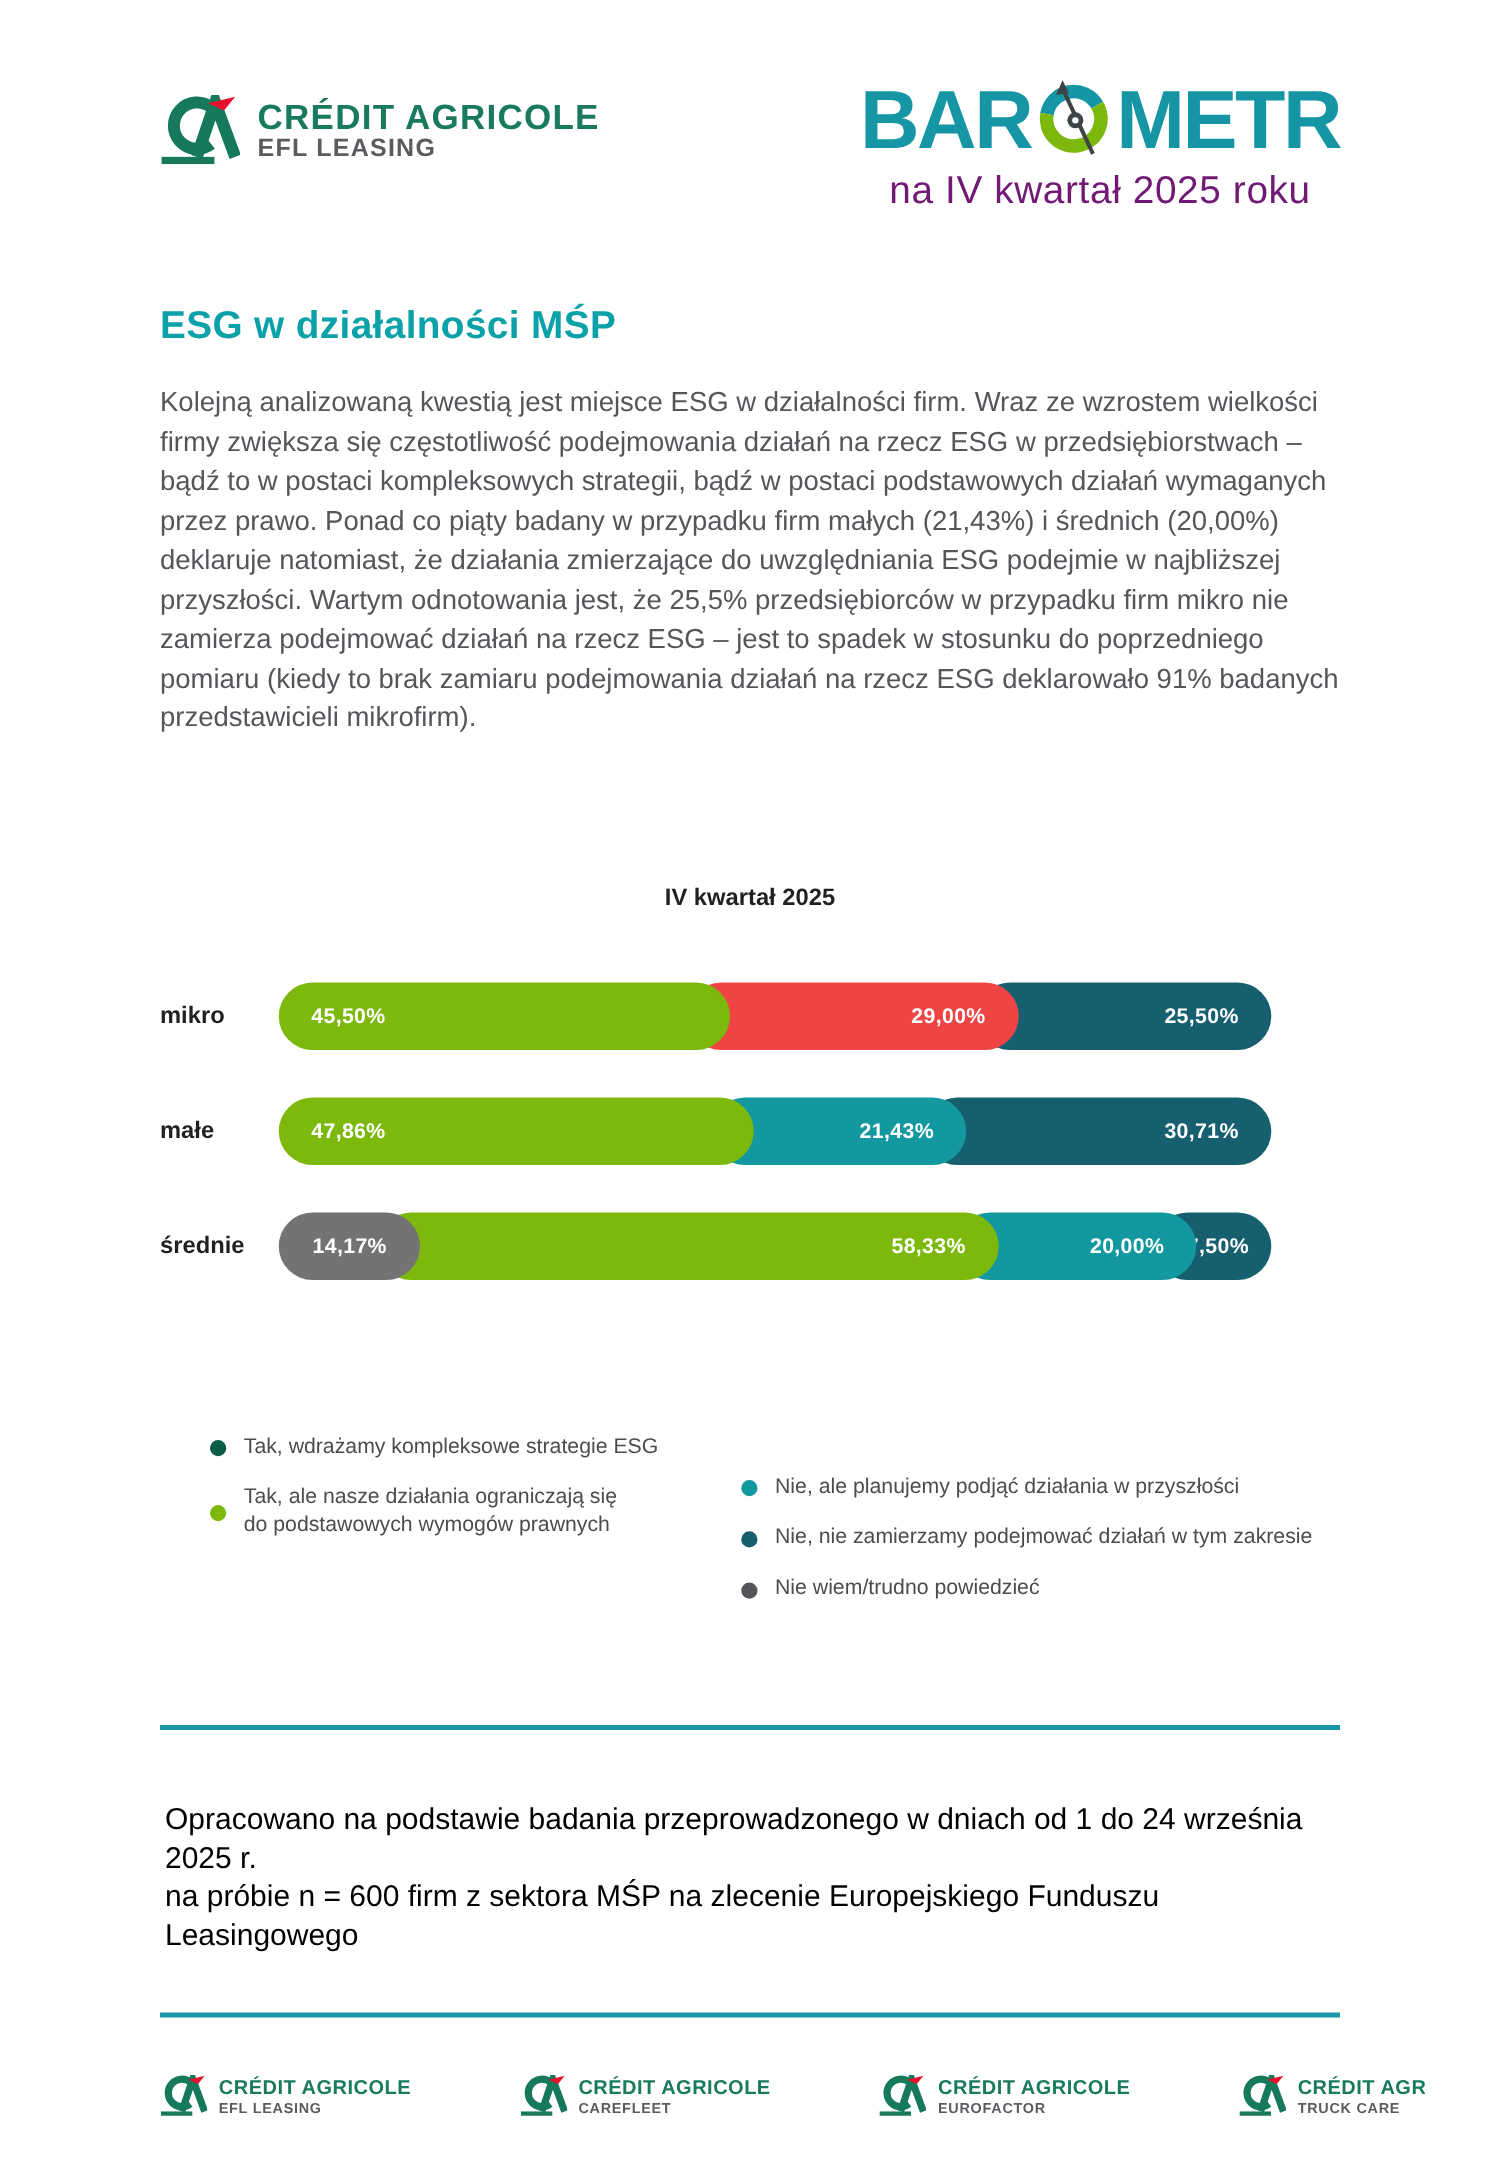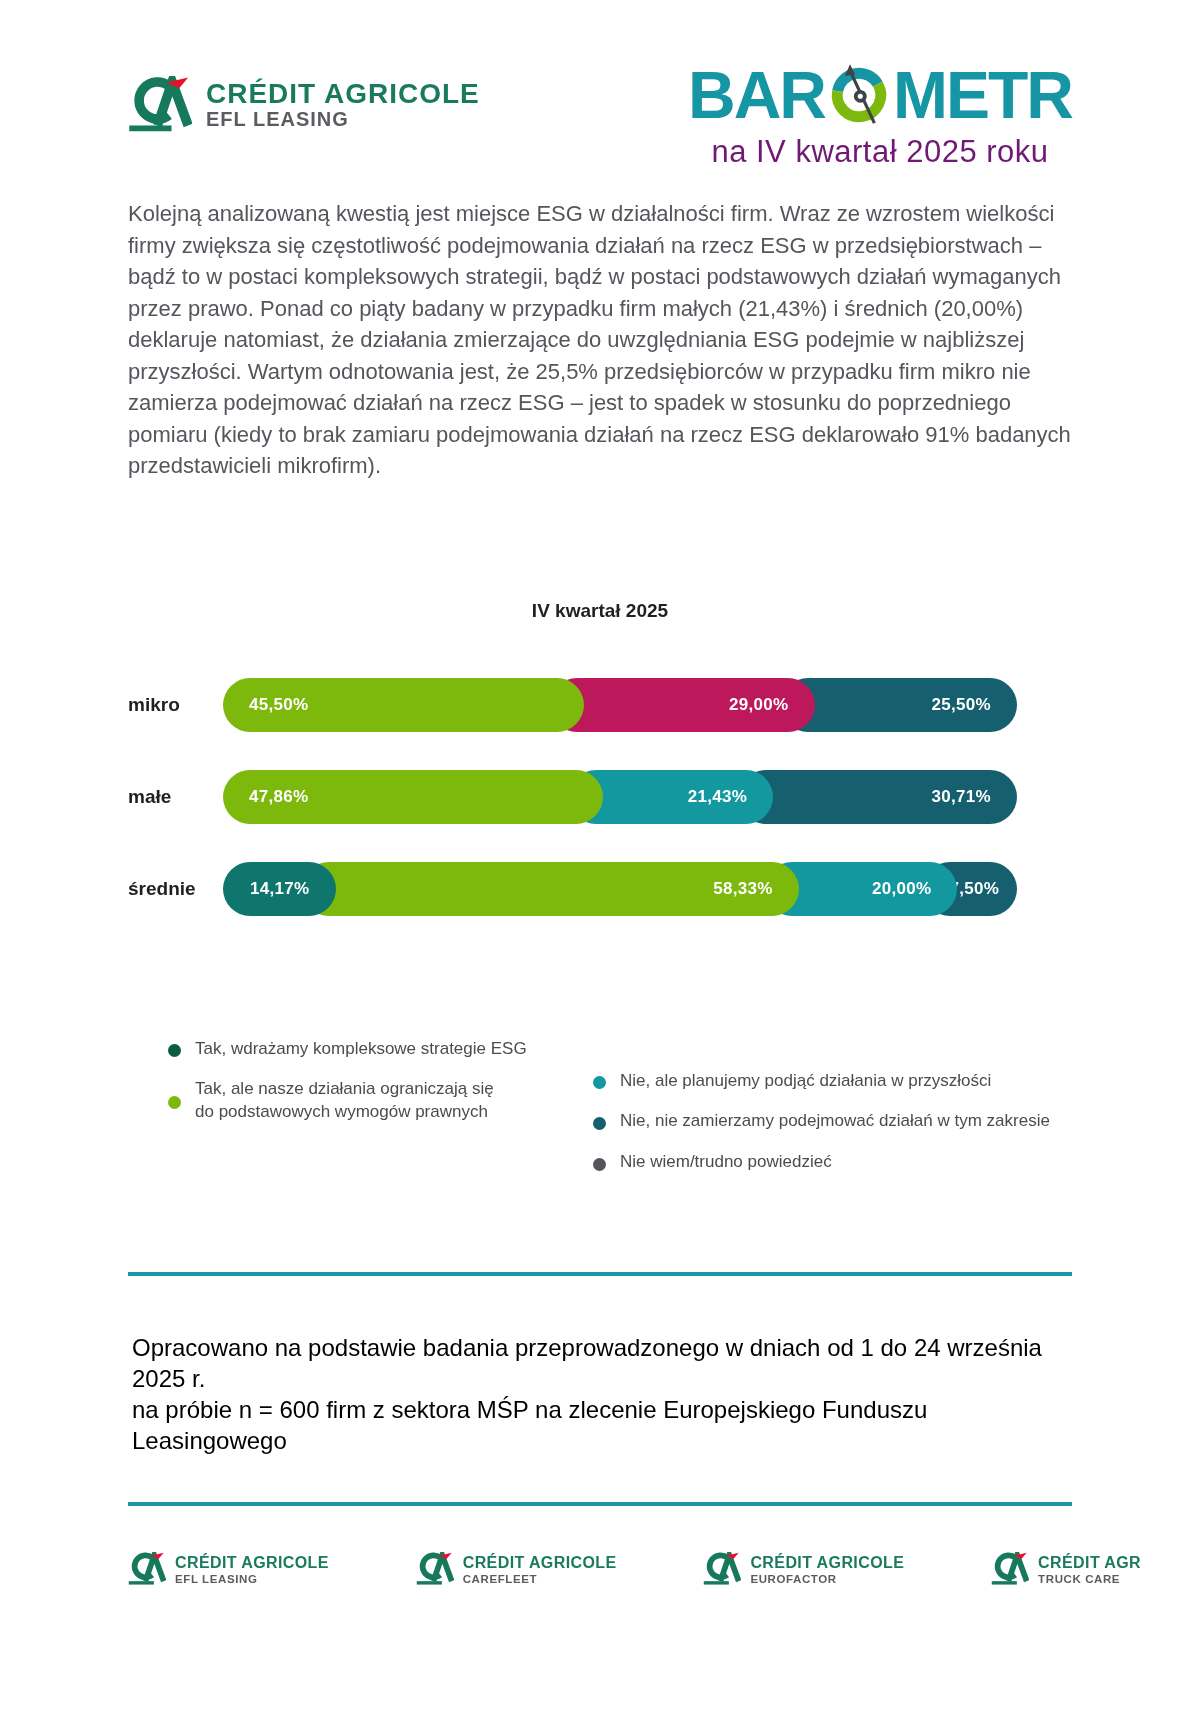--- a/index.html
+++ b/index.html
@@ -100,31 +100,32 @@
         <span>BAR</span>
         <svg class="compass">
             <use href="#compass-o"></use>
           </svg>
         <span>METR</span>
       </div>
       <div class="barometr-sub">na IV kwartał 2025 roku</div>
     </div>
   </div>
 
+  <h1 class="article-title">ESG w działalności MŚP</h1>
   <p class="article-body">Kolejną analizowaną kwestią jest miejsce ESG w działalności firm. Wraz ze wzrostem wielkości firmy zwiększa się częstotliwość podejmowania działań na rzecz ESG w przedsiębiorstwach – bądź to w postaci kompleksowych strategii, bądź w postaci podstawowych działań wymaganych przez prawo. Ponad co piąty badany w przypadku firm małych (21,43%) i średnich (20,00%) deklaruje natomiast, że działania zmierzające do uwzględniania ESG podejmie w najbliższej przyszłości. Wartym odnotowania jest, że 25,5% przedsiębiorców w przypadku firm mikro nie zamierza podejmować działań na rzecz ESG – jest to spadek w stosunku do poprzedniego pomiaru (kiedy to brak zamiaru podejmowania działań na rzecz ESG deklarowało 91% badanych przedstawicieli mikrofirm).</p>
 
   <div class="chart-title">IV kwartał 2025</div>
   <div class="bar-rows">
       <div class="bar-row">
         <div class="bar-label">mikro</div>
         <div class="bar-track">
           <div class="seg" style="background: rgb(125, 185, 12); width: 45.5%; z-index: 9;">
             <span class="seg-label align-left">45,50%</span>
           </div>
-          <div class="seg seg-next" style="background: #be185d; width: calc(29% + 34px); z-index: 8;">
+          <div class="seg seg-next" style="background: #ef4444; width: calc(29% + 34px); z-index: 8;">
             <span class="seg-label align-right">29,00%</span>
           </div>
           <div class="seg seg-next" style="background: rgb(21, 95, 110); width: calc(25.5% + 34px); z-index: 7;">
             <span class="seg-label align-right">25,50%</span>
           </div>
         </div>
       </div>
       <div class="bar-row">
         <div class="bar-label">małe</div>
         <div class="bar-track">
@@ -135,21 +136,21 @@
             <span class="seg-label align-right">21,43%</span>
           </div>
           <div class="seg seg-next" style="background: rgb(21, 95, 110); width: calc(30.71% + 34px); z-index: 7;">
             <span class="seg-label align-right">30,71%</span>
           </div>
         </div>
       </div>
       <div class="bar-row">
         <div class="bar-label">średnie</div>
         <div class="bar-track">
-          <div class="seg" style="background: #0f766e; width: 14.17%; z-index: 9;">
+          <div class="seg" style="background: #737373; width: 14.17%; z-index: 9;">
             <span class="seg-label align-right">14,17%</span>
           </div>
           <div class="seg seg-next" style="background: rgb(125, 185, 12); width: calc(58.33% + 34px); z-index: 8;">
             <span class="seg-label align-right">58,33%</span>
           </div>
           <div class="seg seg-next" style="background: rgb(18, 152, 158); width: calc(20% + 34px); z-index: 7;">
             <span class="seg-label align-right">20,00%</span>
           </div>
           <div class="seg seg-next" style="background: rgb(21, 95, 110); width: calc(7.5% + 34px); z-index: 6;">
             <span class="seg-label align-right">7,50%</span>

